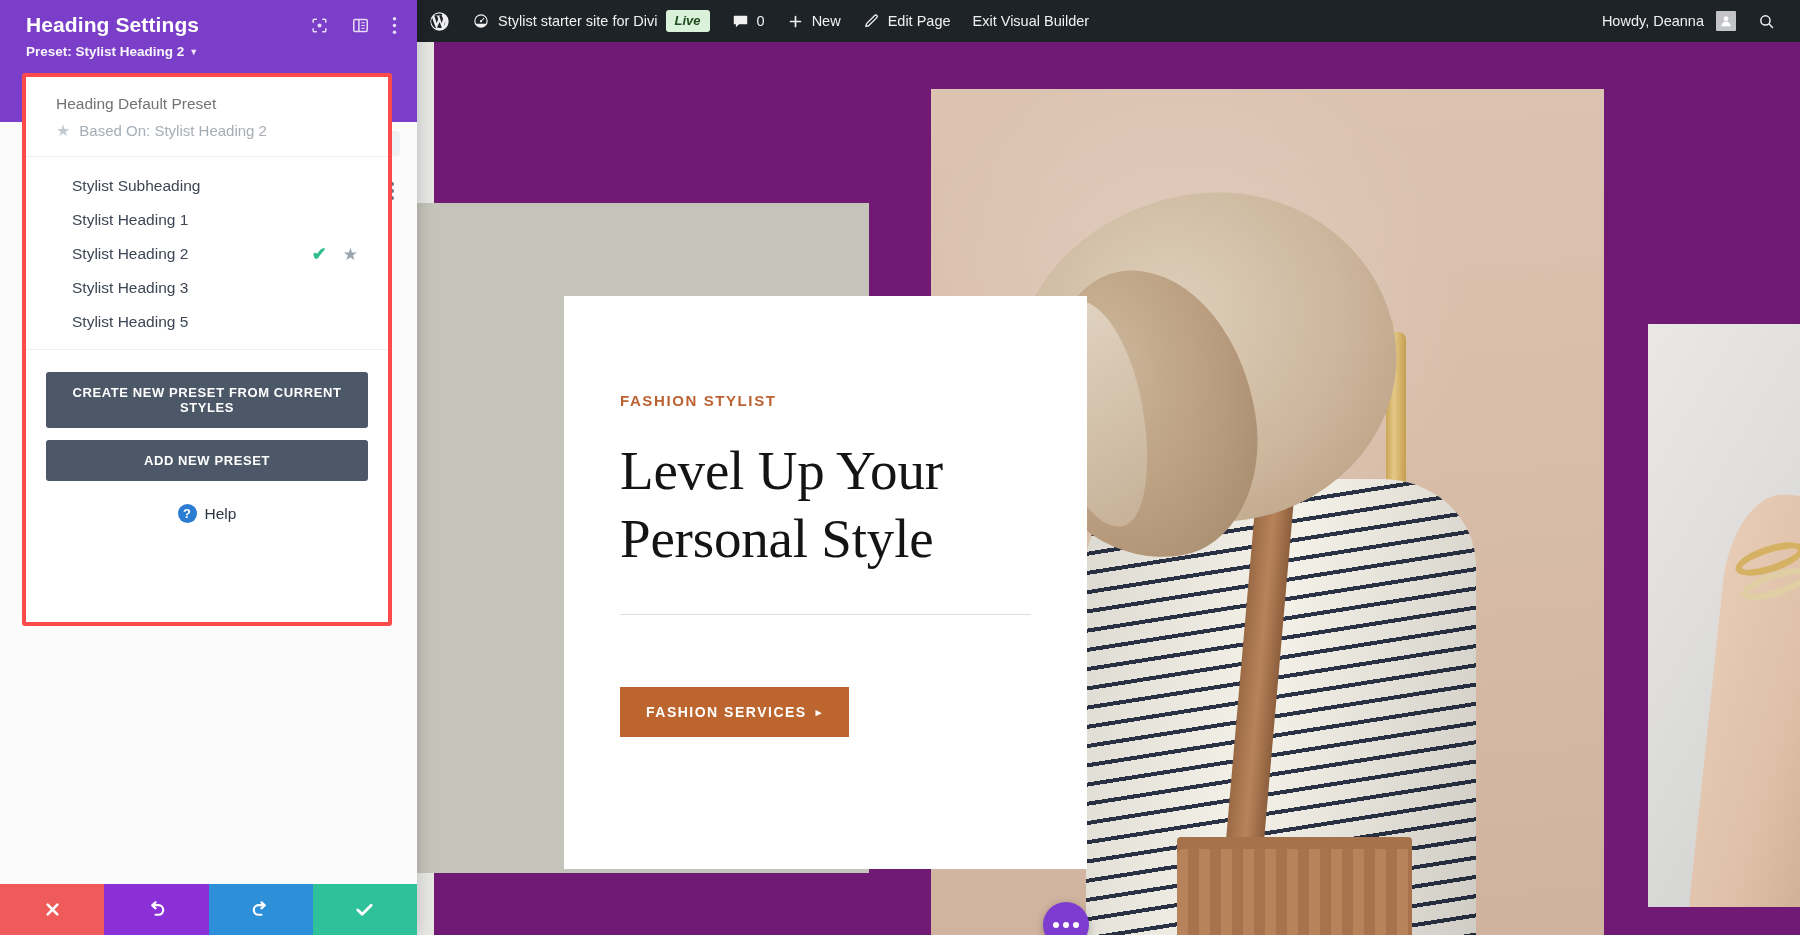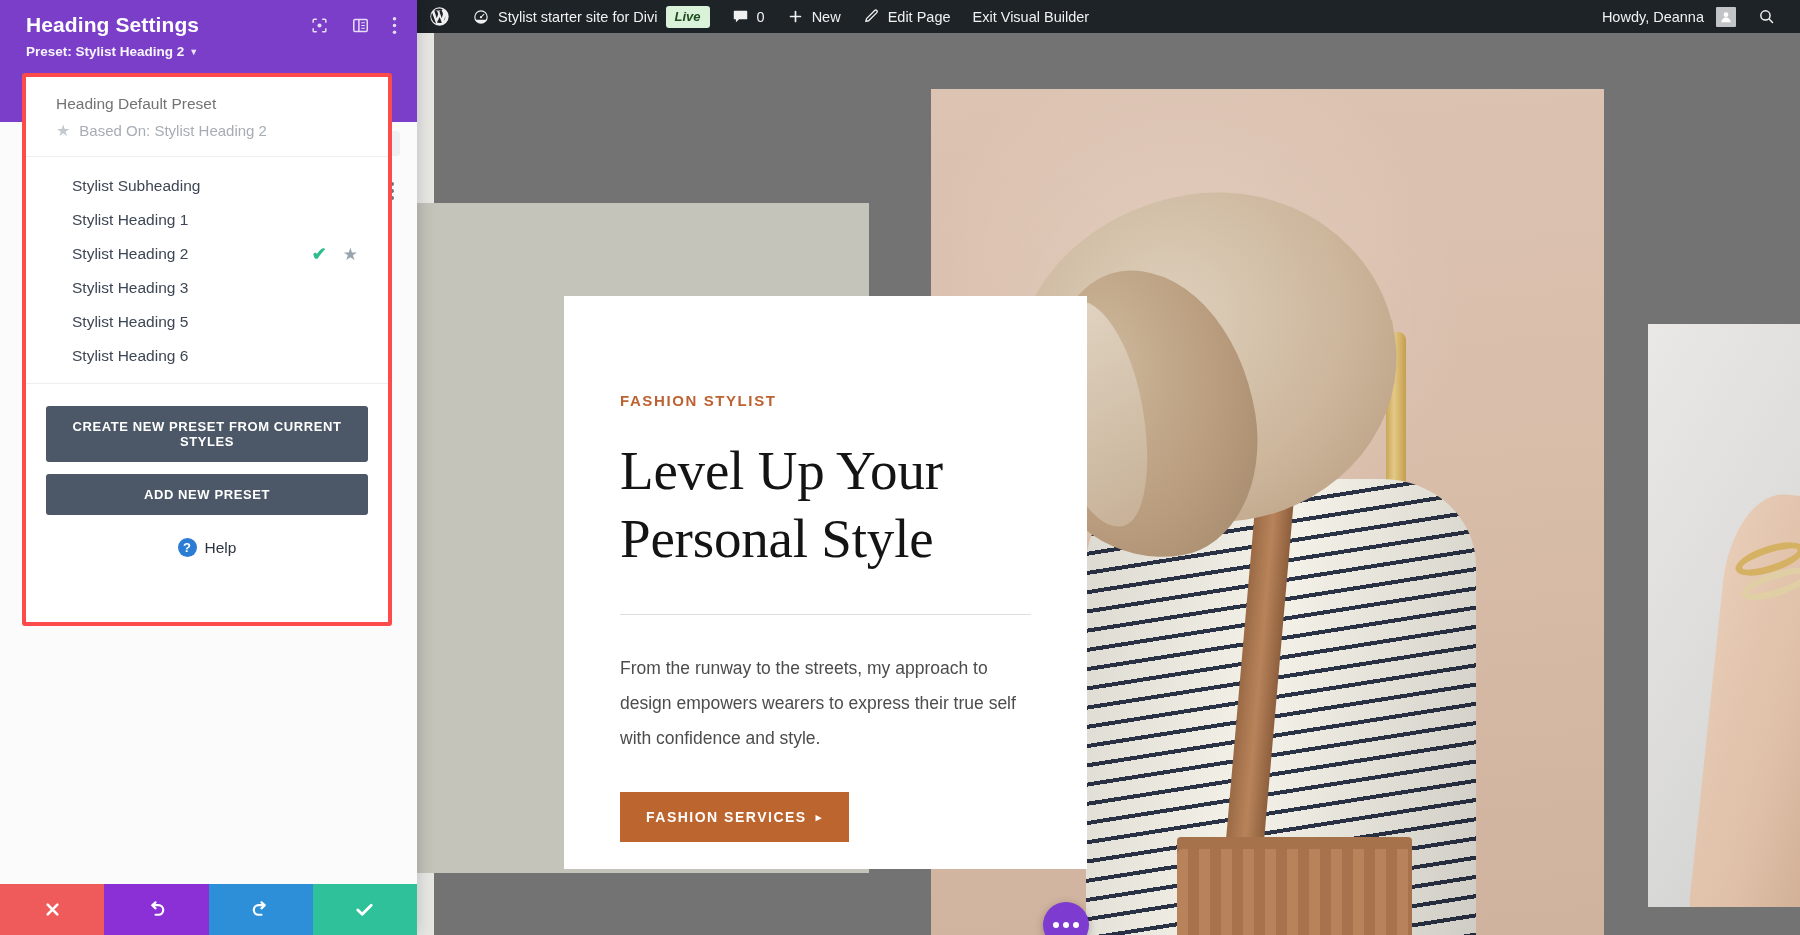--- a/index.html
+++ b/index.html
@@ -6,21 +6,21 @@
   html, body {
     width: 1800px; height: 935px;
     overflow: hidden;
     font-family: "Liberation Sans", sans-serif;
     background: #ffffff;
   }
   #root { position: relative; width: 1800px; height: 935px; }
 
   
   .wp-adminbar {
-    position: absolute; top: 0; left: 417px; right: 0; height: 33px;
+    position: absolute; top: 0; left: 417px; right: 0; height: 42px;
     background: #1d2327; color: #f0f0f1;
     display: flex; align-items: center;
     font-size: 14.5px;
     z-index: 40;
   }
   .ab-left { display: flex; align-items: center; height: 100%; }
   .ab-right { margin-left: auto; display: flex; align-items: center; height: 100%; padding-right: 14px; }
   .ab-item {
     display: flex; align-items: center; gap: 8px;
     height: 100%; padding: 0 11px;
@@ -39,21 +39,21 @@
   .avatar-sq {
     width: 20px; height: 20px; background: #c3c4c7;
     display: inline-flex; align-items: center; justify-content: center;
     border-radius: 1px;
   }
   .howdy { padding-right: 4px; }
 
   
   .canvas {
     position: absolute; top: 33px; left: 417px; right: 0; bottom: 0;
-    background: #737373;
+    background: #701a75;
     overflow: hidden;
   }
   .canvas-left-strip {
     position: absolute; top: 0; left: 0; width: 17px; height: 100%;
     background: linear-gradient(90deg,#e9eaea 0%, #e7e6e0 100%);
   }
   
   .grey-block {
     position: absolute; left: 0; top: 170px; width: 452px; height: 670px;
     background: #c5c4bb;
@@ -336,21 +336,20 @@
       <div class="hat-dent"></div>
     </div>
 
     <div class="text-card">
       <div class="eyebrow">Fashion Stylist</div>
       <div class="hero-title">
         <div>Level Up Your</div>
         <div>Personal Style</div>
       </div>
       <div class="hero-rule"></div>
-      <div class="hero-body">From the runway to the streets, my approach to design empowers wearers to express their true self with confidence and style.</div>
       <button class="cta-btn">
         <span>Fashion Services</span>
         <span class="cta-arrow">▸</span>
       </button>
     </div>
 
     <div class="side-photo">
       <div class="arm"></div>
       <div class="bangle"></div>
       <div class="bangle2"></div>
@@ -498,23 +497,20 @@
           <span class="check-ico">✔</span>
           <span class="fav-ico">★</span>
         </span>
       </div>
       <div class="preset-row">
         <span>Stylist Heading 3</span>
       </div>
       <div class="preset-row">
         <span>Stylist Heading 5</span>
       </div>
-      <div class="preset-row">
-        <span>Stylist Heading 6</span>
-      </div>
     </div>
 
     <div class="popup-actions">
       <button class="pill-btn">Create New Preset From Current Styles</button>
       <button class="pill-btn">Add New Preset</button>
       <div class="help-row">
         <span class="help-circle">?</span>
         <span>Help</span>
       </div>
     </div>

